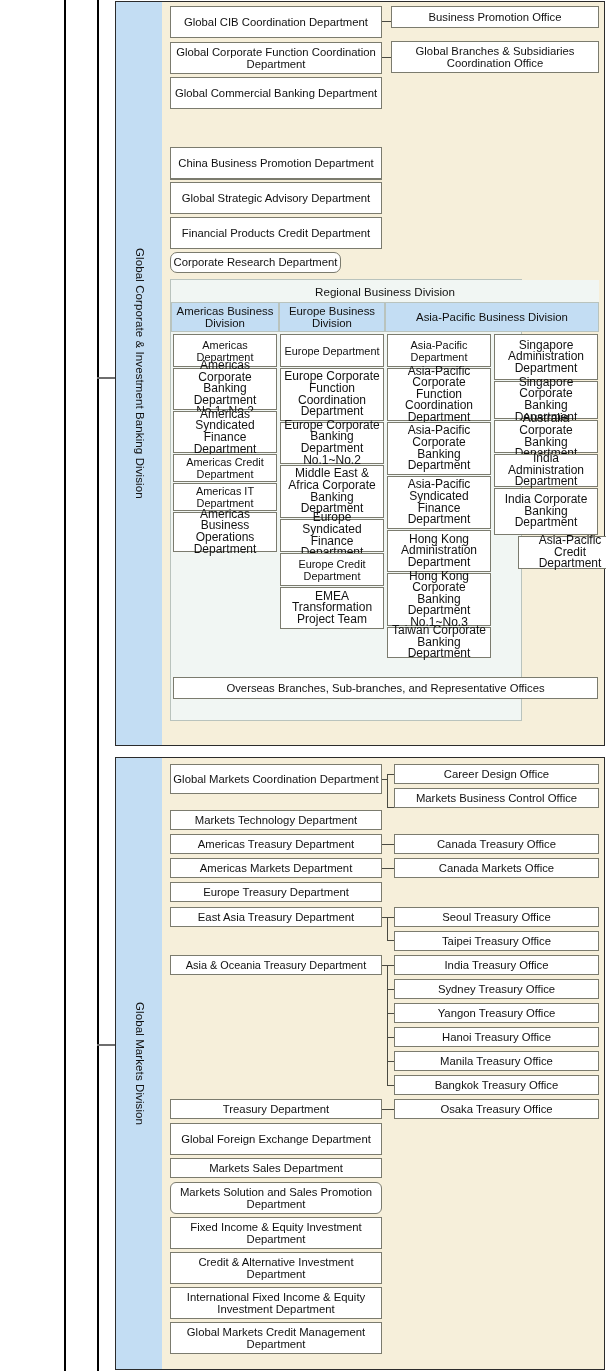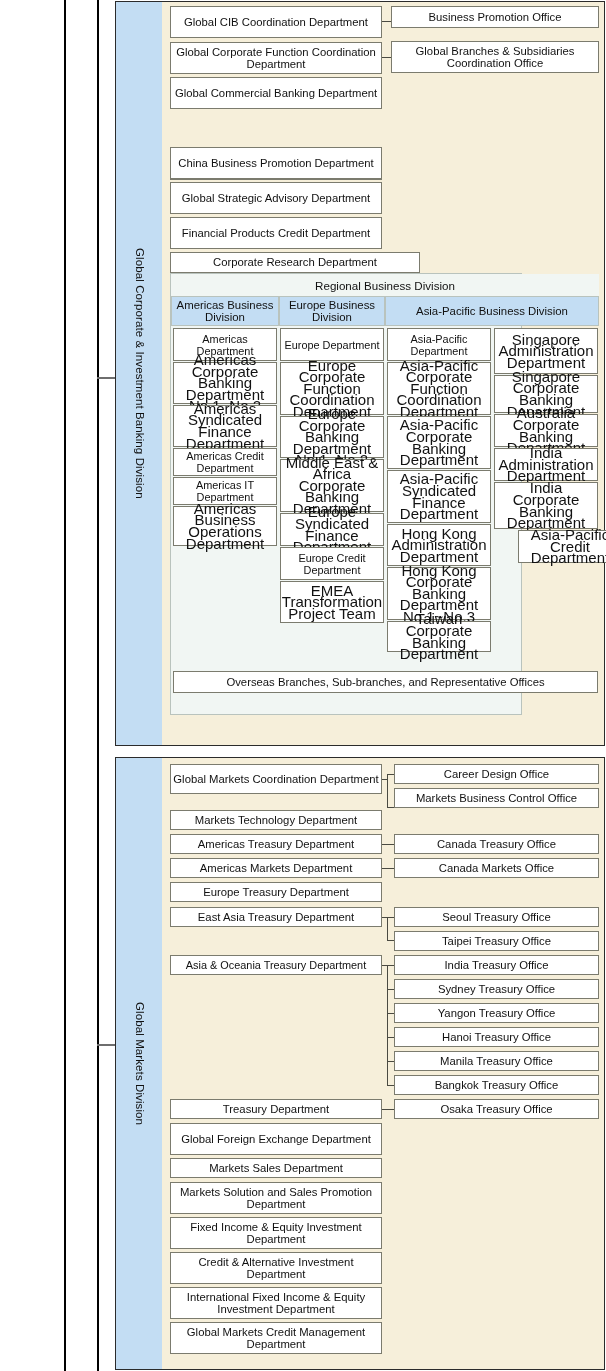--- a/index.html
+++ b/index.html
@@ -24,21 +24,21 @@
   .divlabel span{writing-mode:vertical-rl;text-orientation:mixed;
                  font-size:11.5px;line-height:1;letter-spacing:.1px;
                  white-space:nowrap;color:#111;}
 
   
   .box{position:absolute;box-sizing:border-box;background:#ffffff;
        border:1.2px solid #7b7b6e;display:flex;align-items:center;
        justify-content:center;text-align:center;font-size:11.3px;
        line-height:12.4px;padding:1px 2px;color:#111;}
   .box.tight{font-size:10.9px;line-height:12px;}
-  .box.tiny{font-size:15px;line-height:11.6px;}
+  .box.tiny{font-size:12px;line-height:11.6px;}
 
   
   .regional{position:absolute;box-sizing:border-box;background:#f1f6f3;
             border:1.2px solid #b9c3bd;}
   .reg-title{position:absolute;box-sizing:border-box;left:0;top:0;
              display:flex;align-items:center;justify-content:center;
              font-size:11.6px;color:#111;background:#f1f6f3;}
   .reg-head{position:absolute;box-sizing:border-box;background:#c3ddf3;
             border:1px solid #b9c3bd;display:flex;align-items:center;
             justify-content:center;text-align:center;font-size:11.4px;
@@ -62,28 +62,28 @@
     <span>Global Corporate &amp; Investment Banking Division</span>
   </div>
 
   <div class="box" style="left:54px;top:4px;width:212px;height:32px;">Global CIB Coordination Department</div>
   <div class="box" style="left:54px;top:40px;width:212px;height:32px;">Global Corporate Function Coordination Department</div>
   <div class="box" style="left:54px;top:75px;width:212px;height:32px;">Global Commercial Banking Department</div>
   <div class="box" style="left:54px;top:110px;width:212px;height:32px;margin-top:36px;">International Financial Institutions Banking Department</div>
   <div class="box" style="left:54px;top:145px;width:212px;height:32px;">China Business Promotion Department</div>
   <div class="box" style="left:54px;top:180px;width:212px;height:32px;">Global Strategic Advisory Department</div>
   <div class="box" style="left:54px;top:215px;width:212px;height:32px;">Financial Products Credit Department</div>
-  <div class="box" style="left:54px;top:250px;width:250px;height:21px;">Corporate Research Department</div>
+  <div class="box" style="left:54px;top:250px;width:171px;height:21px;border-radius:7px;">Corporate Research Department</div>
 
   <div class="stub" style="left:266px;top:19px;width:9px;"></div>
   <div class="box" style="left:275px;top:4px;width:208px;height:22px;">Business Promotion Office</div>
   <div class="stub" style="left:266px;top:55px;width:9px;"></div>
   <div class="box" style="left:275px;top:39px;width:208px;height:32px;">Global Branches &amp; Subsidiaries Coordination Office</div>
 
-  <div class="regional" style="left:54px;top:271px;width:352px;height:442px;">
+  <div class="regional" style="left:54px;top:277px;width:352px;height:442px;">
 
     <div class="reg-title" style="width:428px;height:22px;">Regional Business Division</div>
 
     <div class="reg-head" style="left:0px;top:22px;width:108px;height:30px;">Americas Business Division</div>
     <div class="reg-head" style="left:108px;top:22px;width:106px;height:30px;">Europe Business Division</div>
     <div class="reg-head" style="left:214px;top:22px;width:214px;height:30px;">Asia-Pacific Business Division</div>
 
     <div class="box tight" style="left:2px;top:54px;width:104px;height:33px;">Americas Department</div>
     <div class="box tiny" style="left:2px;top:88px;width:104px;height:42px;">Americas Corporate Banking Department No.1~No.2</div>
     <div class="box tiny" style="left:2px;top:131px;width:104px;height:42px;text-align:center;">Americas Syndicated Finance Department</div>
@@ -127,21 +127,21 @@
   <div class="box" style="left:54px;top:6px;width:212px;height:30px;">Global Markets Coordination Department</div>
   <div class="box" style="left:54px;top:52px;width:212px;height:20px;">Markets Technology Department</div>
   <div class="box" style="left:54px;top:76px;width:212px;height:20px;">Americas Treasury Department</div>
   <div class="box" style="left:54px;top:100px;width:212px;height:20px;">Americas Markets Department</div>
   <div class="box" style="left:54px;top:124px;width:212px;height:20px;">Europe Treasury Department</div>
   <div class="box" style="left:54px;top:149px;width:212px;height:20px;">East Asia Treasury Department</div>
   <div class="box tight" style="left:54px;top:197px;width:212px;height:20px;">Asia &amp; Oceania Treasury Department</div>
   <div class="box" style="left:54px;top:341px;width:212px;height:20px;">Treasury Department</div>
   <div class="box" style="left:54px;top:365px;width:212px;height:32px;">Global Foreign Exchange Department</div>
   <div class="box" style="left:54px;top:400px;width:212px;height:20px;">Markets Sales Department</div>
-  <div class="box" style="left:54px;top:424px;width:212px;height:32px;">Markets Solution and Sales Promotion Department</div>
+  <div class="box" style="left:54px;top:424px;width:212px;height:32px;border-radius:6px;">Markets Solution and Sales Promotion Department</div>
   <div class="box" style="left:54px;top:459px;width:212px;height:32px;">Fixed Income &amp; Equity Investment Department</div>
   <div class="box" style="left:54px;top:494px;width:212px;height:32px;">Credit &amp; Alternative Investment Department</div>
   <div class="box" style="left:54px;top:529px;width:212px;height:32px;">International Fixed Income &amp; Equity Investment Department</div>
   <div class="box" style="left:54px;top:564px;width:212px;height:32px;">Global Markets Credit Management Department</div>
 
   <div class="stub" style="left:266px;top:21px;width:6px;"></div>
   <div class="brk" style="left:271px;top:16px;height:34px;"></div>
   <div class="stub" style="left:271px;top:16px;width:7px;"></div>
   <div class="stub" style="left:271px;top:49px;width:7px;"></div>
   <div class="box" style="left:278px;top:6px;width:205px;height:20px;">Career Design Office</div>

